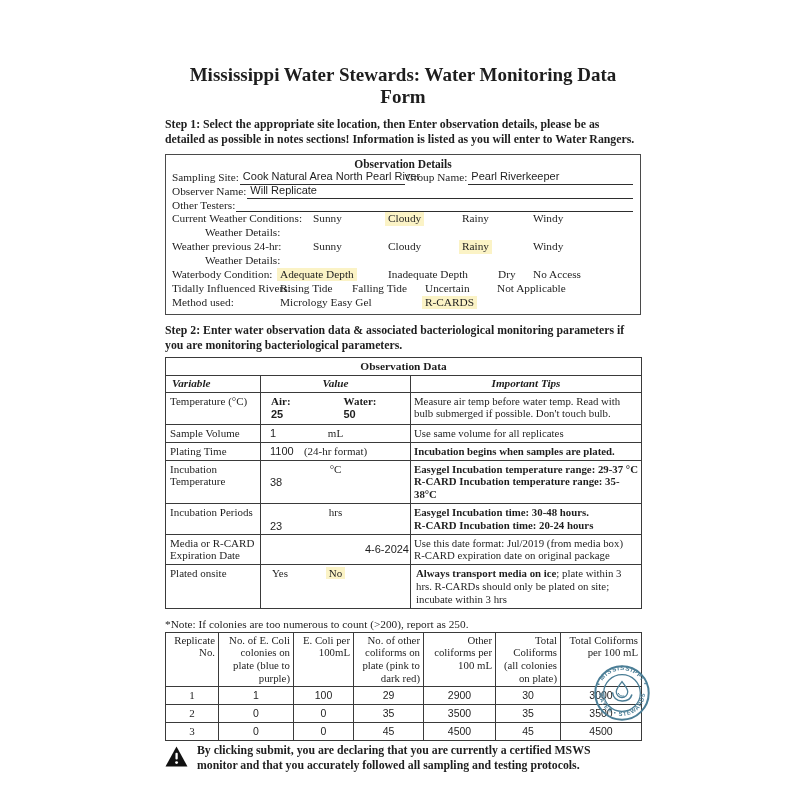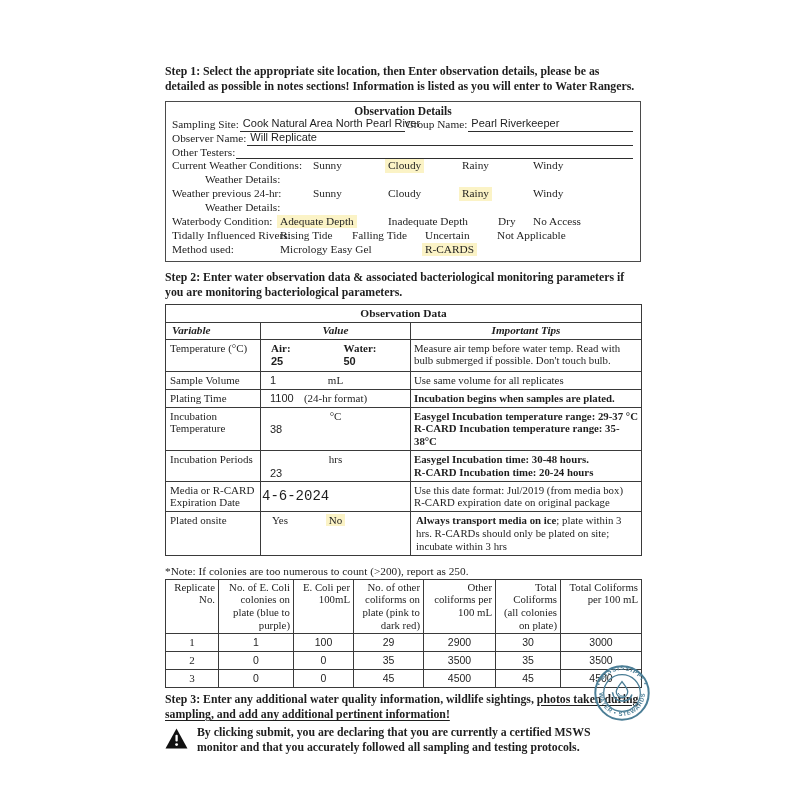--- a/index.html
+++ b/index.html
@@ -32,21 +32,21 @@
   .obs-table{margin:0 0 9px 0;border-radius:6px;}
   .obs-table .cap{font-weight:bold;text-align:center;font-size:11.4px;height:15px;line-height:14px;}
   .obs-table .colhead th{font-style:italic;font-weight:bold;font-size:11.2px;height:14px;line-height:13px;text-align:center;}
   .obs-table .colhead th:first-child{text-align:left;padding-left:6px;}
   .var{padding:2px 4px;line-height:12.6px;}
   .vcell{position:relative;padding:2px 2px;}
   .vnum{position:absolute;left:9px;font-family:"Liberation Sans", sans-serif;font-size:11px;}
   .vnum.mid{top:50%;transform:translateY(-50%);}
   .vnum.low{bottom:2px;}
   .vunit{display:block;text-align:center;line-height:13px;}
-  .vcenter{text-align:left;font-family:Liberation Mono, monospace;font-size:14px;vertical-align:middle;}
+  .vcenter{text-align:right;font-family:Liberation Sans, sans-serif;font-size:11px;vertical-align:middle;}
   .temp-grid{display:flex;font-weight:bold;}
   .temp-col{width:50%;padding-left:8px;line-height:13.5px;}
   .temp-col .tval{font-family:"Liberation Sans", sans-serif;display:block;}
   .tips{padding:2px 3px;font-size:10.8px;line-height:12.8px;}
   .tips.b{font-weight:bold;}
   .tips.left{text-align:left;padding:2px 5px;}
   .yes-no{position:relative;display:block;}
   .yes{position:absolute;left:9px;top:0;}
   .no{display:block;text-align:center;}
 
@@ -61,20 +61,21 @@
   .decl p{margin:0;font-weight:bold;font-size:11.8px;line-height:15.6px;}
   .warn{flex:0 0 auto;margin-top:3px;}
 
   .logo{position:absolute;left:428px;top:600px;width:58px;height:58px;}
 </style>
 </head>
 <body>
 
 <div class="content">
 
+  <h1 class="title">Mississippi Water Stewards: Water Monitoring Data Form</h1>
 
   <p class="step">Step 1: Select the appropriate site location, then Enter observation details, please be as detailed as possible in notes sections! Information is listed as you will enter to Water Rangers.</p>
 
   <div class="box">
     <div class="box-title">Observation Details</div>
 
     <div class="line">
       <span class="lbl">Sampling Site:</span>
       <span class="fill">Cook Natural Area North Pearl River</span>
       <span class="lbl">Group Name:</span>
@@ -276,21 +277,20 @@
       <td>0</td>
       <td>0</td>
       <td>45</td>
       <td>4500</td>
       <td>45</td>
       <td>4500</td>
     </tr>
   </tbody>
     </table>
 
-  <p class="step step3"><span>Step 3: Enter any additional water quality information, wildlife sightings, </span><span class="u">photos taken during sampling, and add any additional pertinent information!</span></p>
 
   <div class="decl">
     <span class="warn">
       <svg width="23" height="21" viewBox="0 0 24 22">
         <path d="M12 0.5 L23.5 21.5 H0.5 Z" fill="#111"></path>
         <rect x="10.9" y="7" width="2.4" height="7.2" rx="1.1" fill="#fff"></rect>
         <circle cx="12.1" cy="17.4" r="1.5" fill="#fff"></circle>
       </svg>
     </span>
     <p>By clicking submit, you are declaring that you are currently a certified MSWS monitor and that you accurately followed all sampling and testing protocols.</p>

